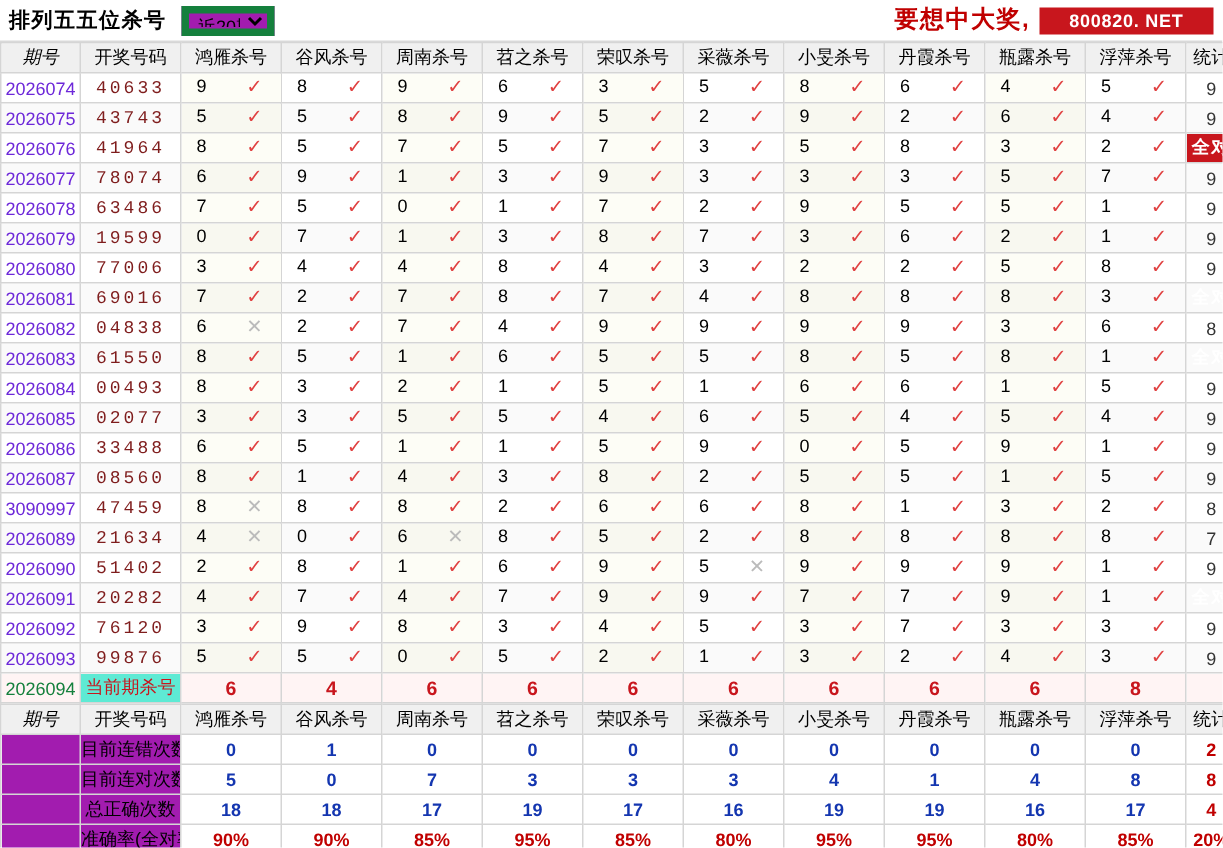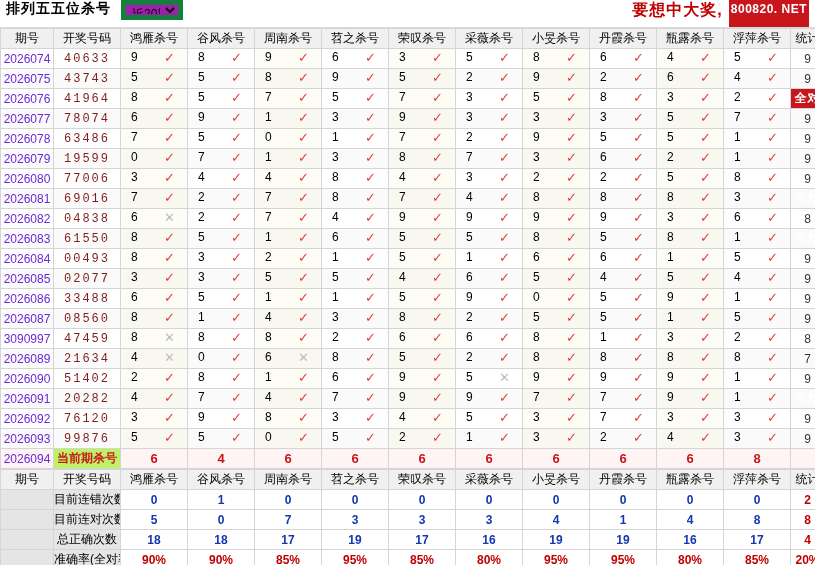--- a/index.html
+++ b/index.html
@@ -9,21 +9,21 @@
     font-family:"Liberation Sans","DejaVu Sans",sans-serif;
     font-size:12px;
     color:#000;
     overflow:hidden;
   }
   .wrap{width:815px;height:565px;position:relative;}
 
   
   .topbar{
     height:28px;
-    display:flex;
+    display:flex;align-items:center;
     padding:0 6px;
     box-sizing:border-box;
     border-bottom:1px solid #d9d9d9;
   }
   .page-title{
     font-size:14px;font-weight:bold;color:#000;
     margin-right:10px;letter-spacing:1px;
   }
   .period-select{
     font-size:12px;
@@ -33,21 +33,21 @@
     height:20px;
     width:62px;
   }
   .topbar-spacer{flex:1;}
   .promo{
     color:#c00000;font-weight:bold;font-size:16px;
     margin-right:6px;letter-spacing:1px;
   }
   .domain-box{
     background:#c8161d;color:#fff;font-weight:bold;
-    font-size:12px;padding:2px 2px;letter-spacing:0.5px;
+    font-size:12px;padding:2px 20px;letter-spacing:0.5px;
   }
 
   
   table.grid{
     border-collapse:collapse;
     width:815px;
     table-layout:fixed;
   }
   table.grid td, table.grid th{
     border:1px solid #d5d5d5;
@@ -58,21 +58,21 @@
     vertical-align:middle;
     white-space:nowrap;
     overflow:hidden;
   }
   thead th{
     background:#f0f0f0;
     font-weight:normal;
     color:#000;
     height:20px;
   }
-  .c-period{width:52px;}
+  .c-period{width:52px;font-style:italic;}
   .c-draw{width:66px;}
   .c-kill{width:66px;font-family:Liberation Mono, monospace;}
   .c-stat{width:33px;}
 
   td.period{color:#6d28d9;font-size:11px;}
   td.draw{
     color:#7f1d1d;
     font-family:"Liberation Mono","DejaVu Sans Mono",monospace;
     font-size:12px;
     letter-spacing:2px;
@@ -102,28 +102,28 @@
   .allright{
     background:#c8161d;color:#fff;font-weight:bold;font-size:11px;
     letter-spacing:1px;
   }
 
   
   tr.current td{
     background:#fff4f4;
     font-weight:bold;
   }
-  tr.current td.curlabel{color:#c8161d;font-weight:bold;background:#bef264;}
+  tr.current td.curlabel{color:#c8161d;font-weight:normal;background:#5eead4;}
   tr.current td.curnum{color:#c8161d;font-weight:bold;font-size:13px;}
-  tr.current td.period{color:#6d28d9;font-weight:normal;}
+  tr.current td.period{color:#15803d;font-weight:normal;}
 
   
   thead.sub th{background:#f0f0f0;}
   td.statlabel{
-    background:#e5e5e5;text-align:right;padding-right:6px;
+    background:#a21caf;text-align:right;padding-right:6px;
     font-size:12px;color:#000;
   }
   td.statval{color:#1436b0;font-weight:bold;}
   td.statval.red{color:#c00000;}
   td.statval.rate{color:#c00000;font-weight:bold;}
 </style>
 </head>
 <body>
 
 <div class="wrap">

